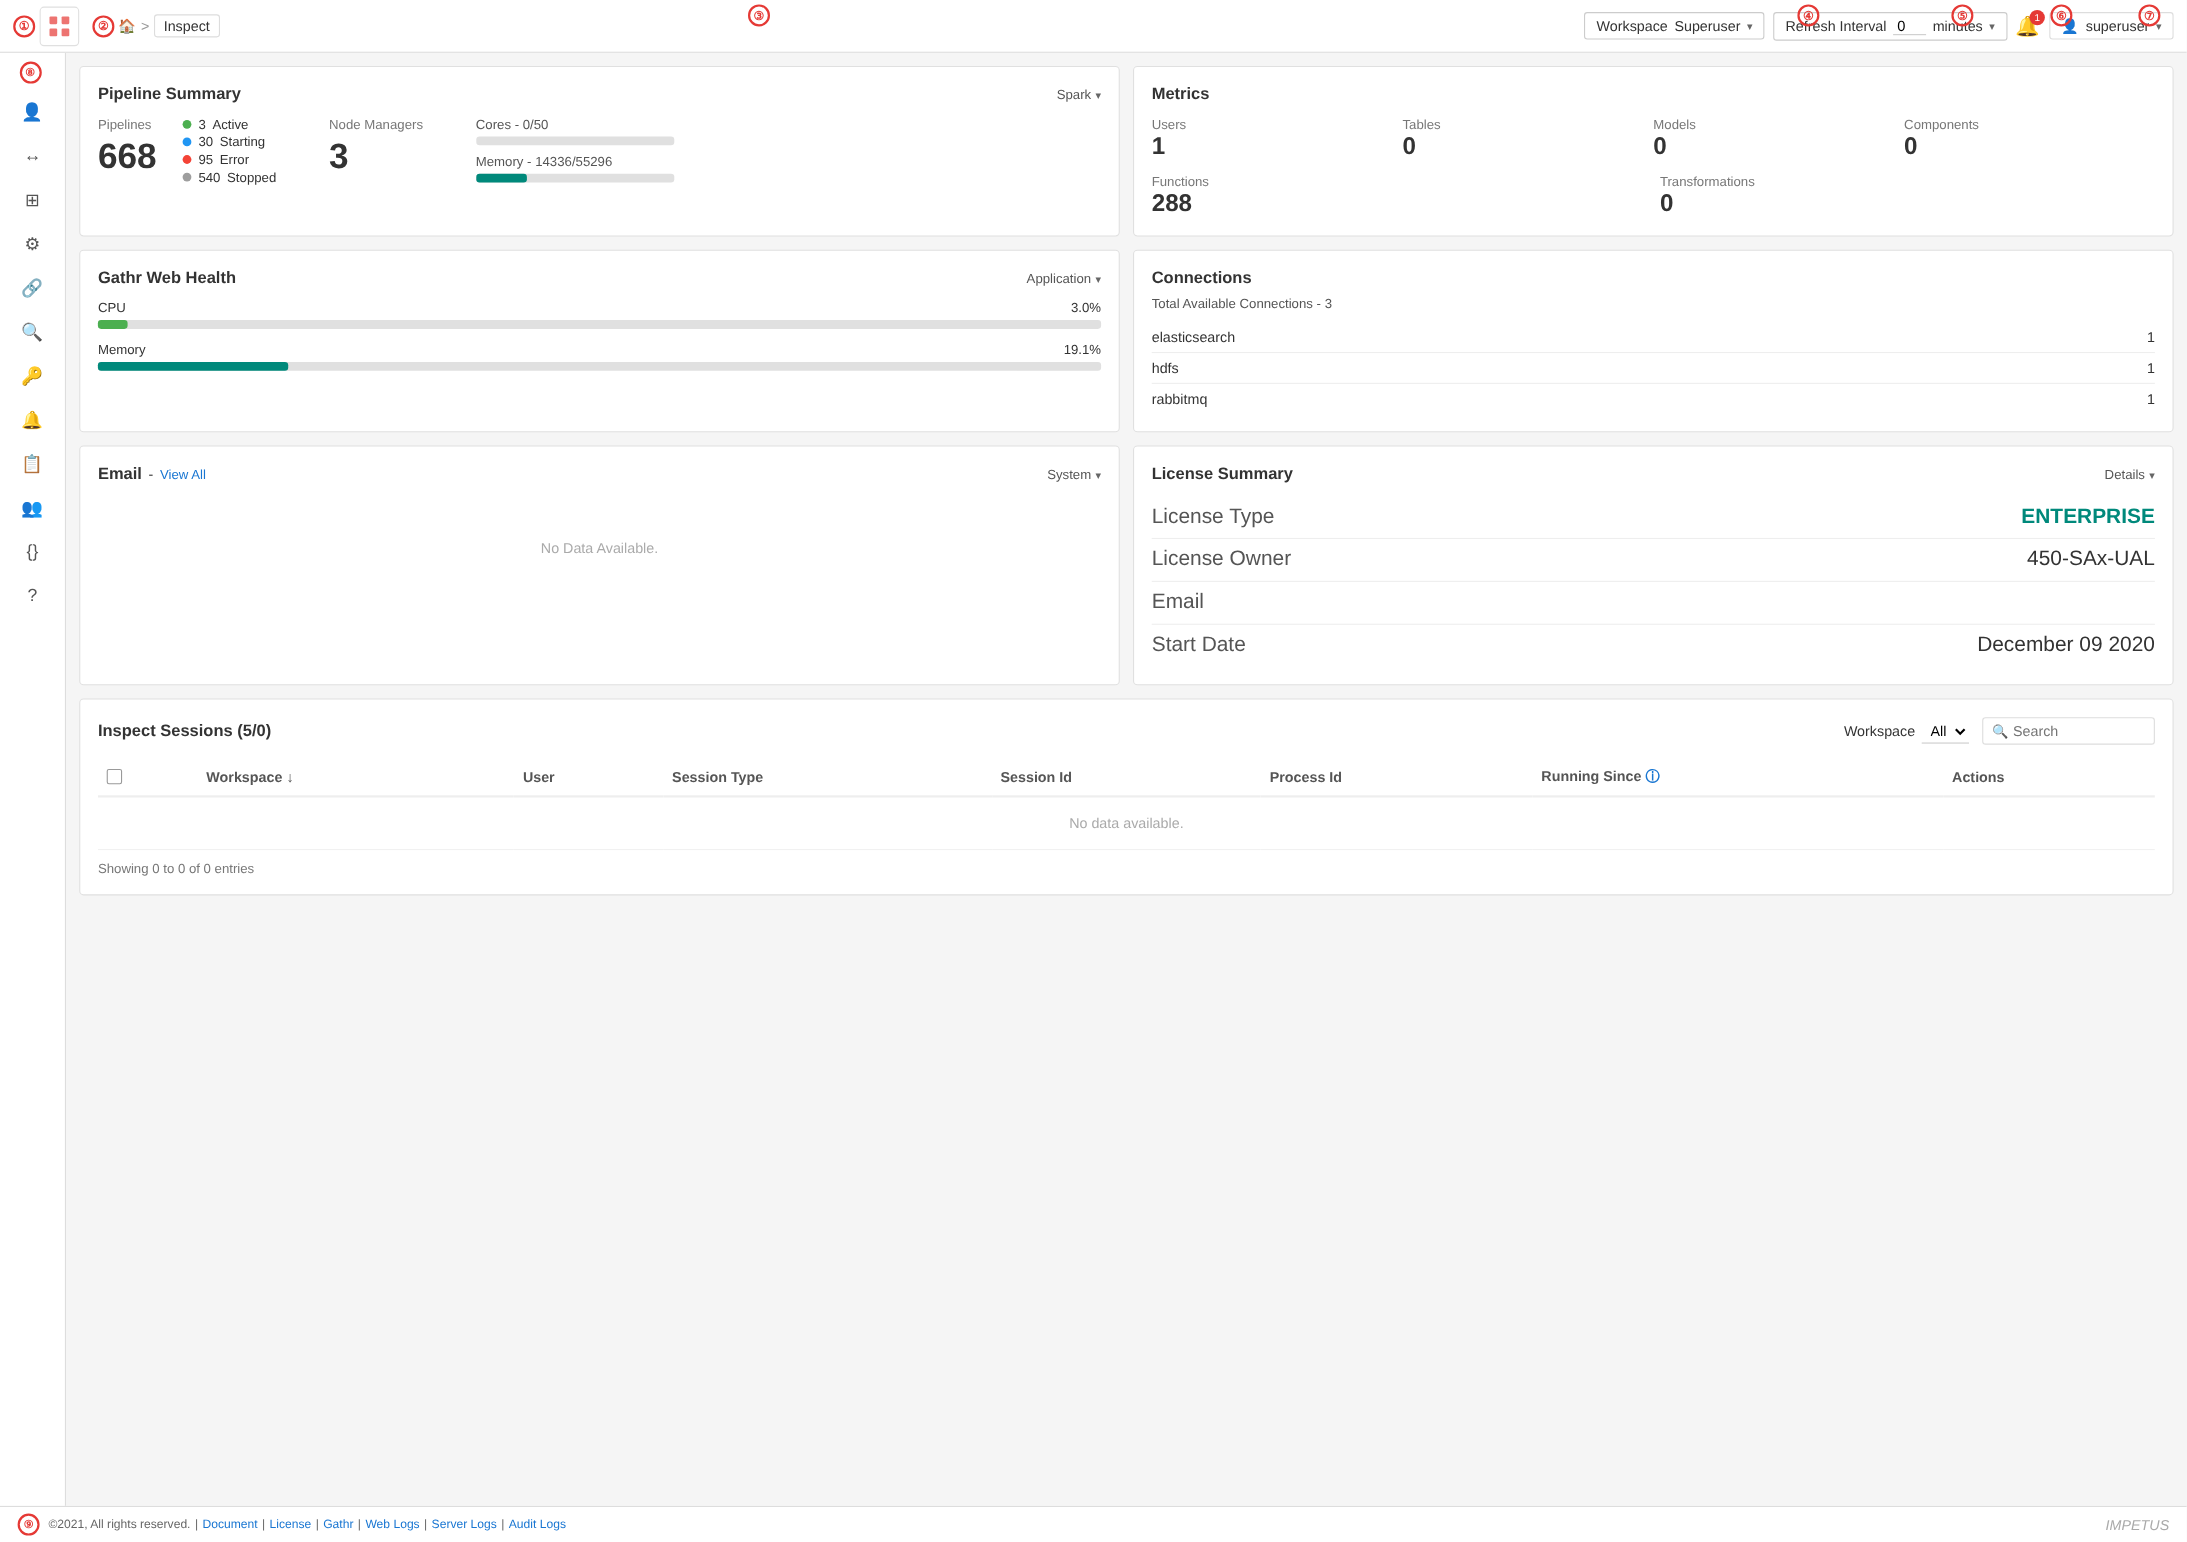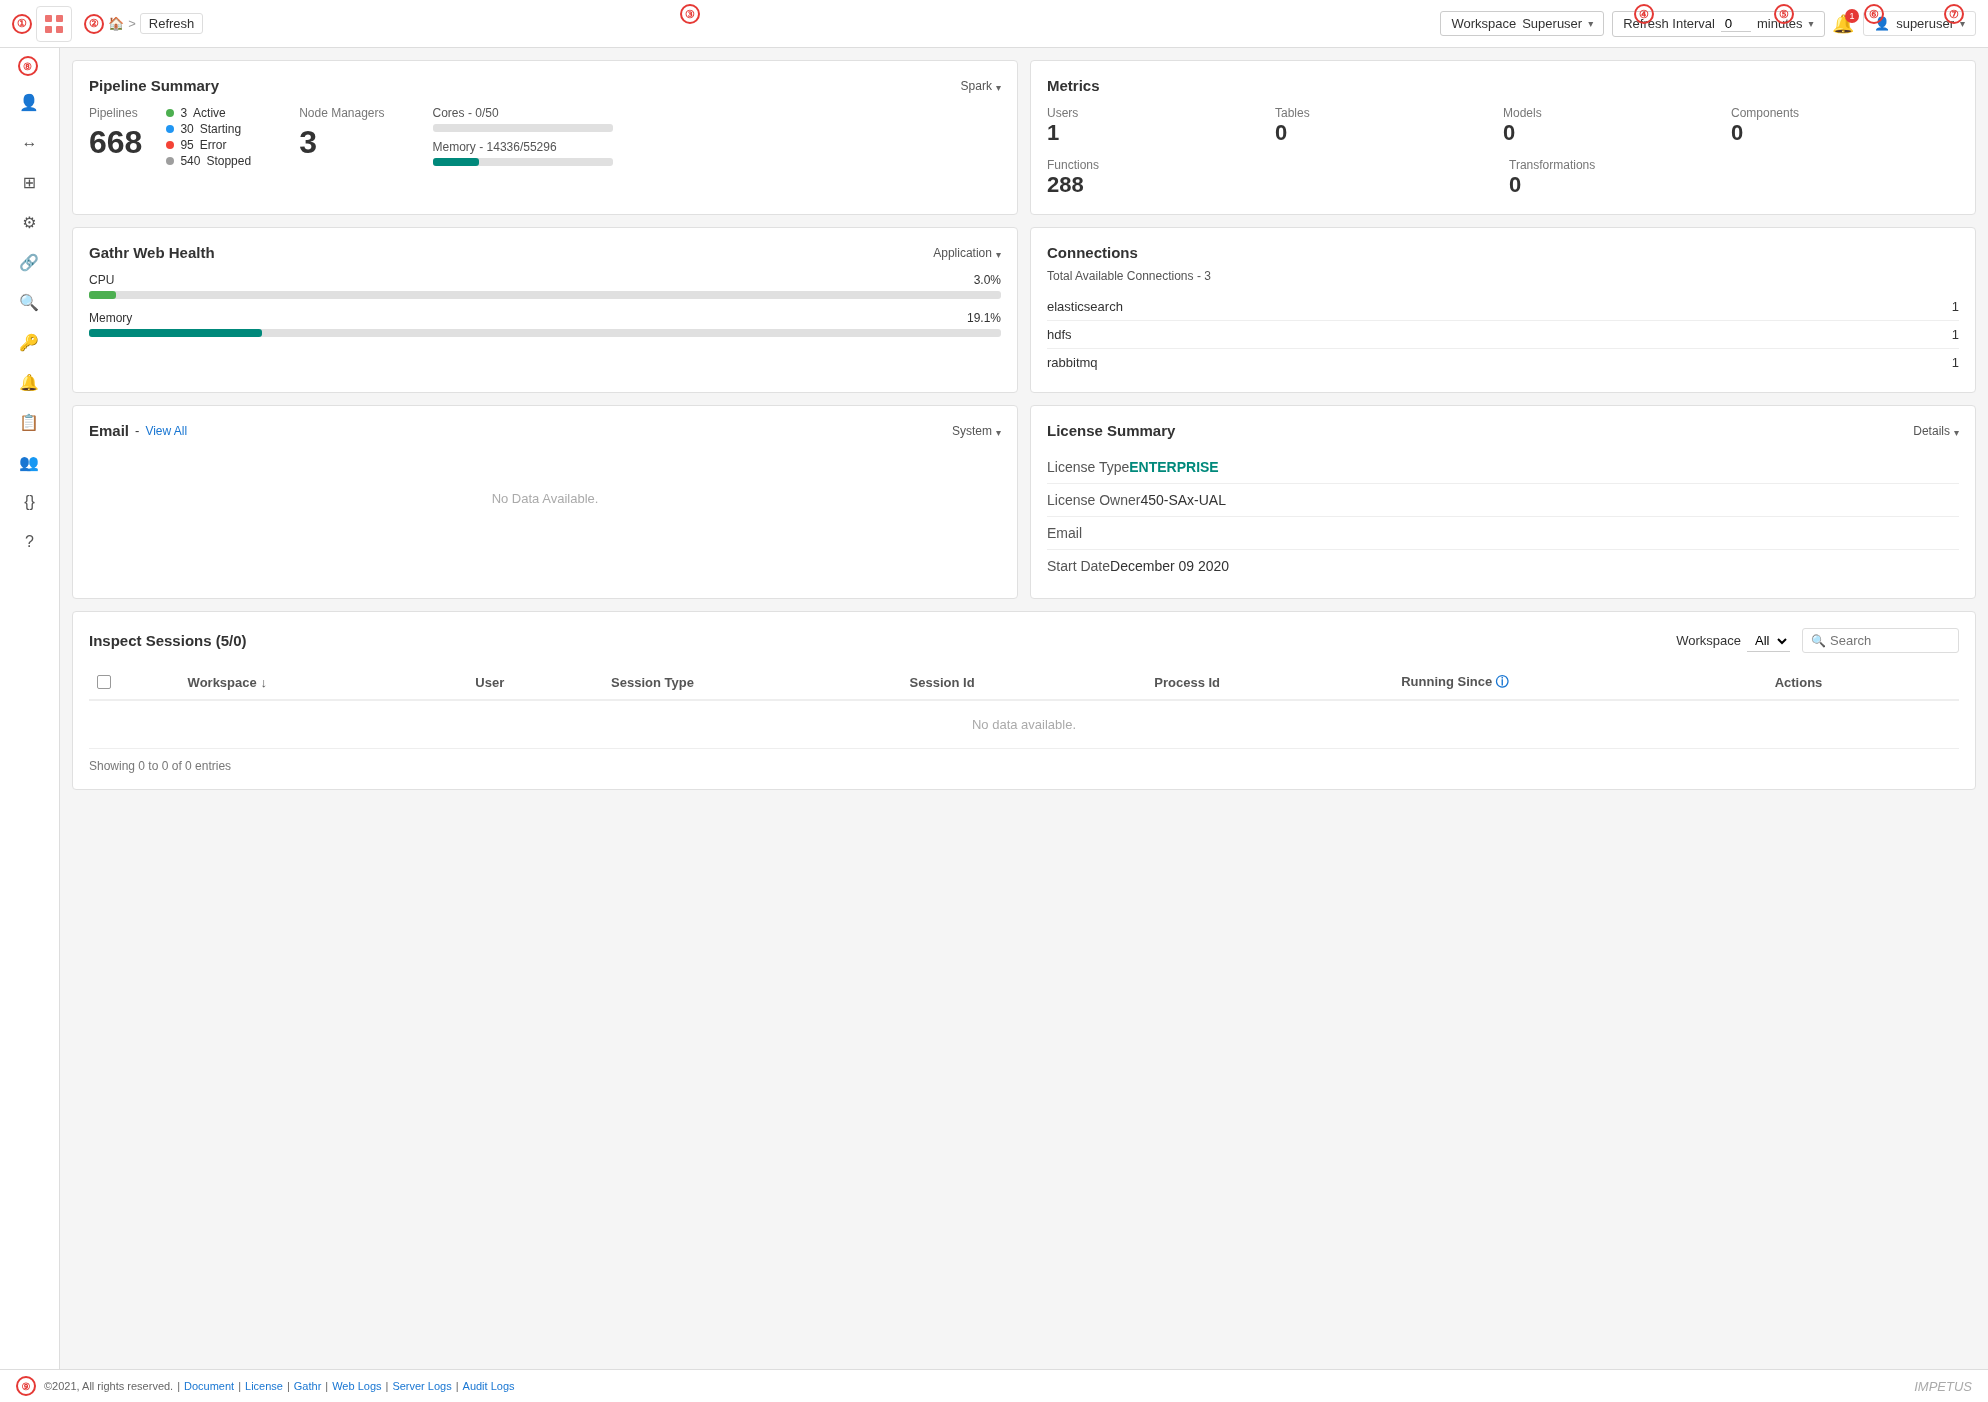--- a/index.html
+++ b/index.html
@@ -79,21 +79,21 @@
     .total-connections { font-size: 12px; color: #555; margin-bottom: 10px; }
     .conn-row { display: flex; justify-content: space-between; padding: 6px 0; border-bottom: 1px solid #eee; font-size: 13px; }
     .conn-row:last-child { border-bottom: none; }
 
     
     .alerts-title { display: flex; align-items: center; gap: 6px; }
     .view-all { color: #1976d2; font-size: 12px; text-decoration: none; }
     .no-data { text-align: center; color: #aaa; font-size: 13px; padding: 40px 0; }
 
     
-    .license-row { display: flex; padding: 8px 0; border-bottom: 1px solid #eee; font-size: 14px; }
+    .license-row { display: flex; justify-content: space-between; padding: 8px 0; border-bottom: 1px solid #eee; font-size: 19px; }
     .license-row:last-child { border-bottom: none; }
     .license-key { color: #555; }
     .license-val { color: #333; }
 
     
     .inspect-section { background: #fff; border: 1px solid #e0e0e0; border-radius: 4px; padding: 16px; margin-top: 12px; }
     .inspect-header { display: flex; align-items: center; justify-content: space-between; margin-bottom: 12px; }
     .inspect-title { font-size: 15px; font-weight: 600; }
     .inspect-controls { display: flex; align-items: center; gap: 12px; }
     .workspace-filter { display: flex; align-items: center; gap: 6px; font-size: 13px; }
@@ -127,21 +127,21 @@
         <rect x="1" y="1" width="7" height="7" rx="1" fill="#e53935" opacity="0.7"></rect>
         <rect x="12" y="1" width="7" height="7" rx="1" fill="#e53935" opacity="0.7"></rect>
         <rect x="1" y="12" width="7" height="7" rx="1" fill="#e53935" opacity="0.7"></rect>
         <rect x="12" y="12" width="7" height="7" rx="1" fill="#e53935" opacity="0.7"></rect>
       </svg>
     </div>
     <span class="circled-num">②</span>
     <div class="breadcrumb">
       <span class="breadcrumb-home">🏠</span>
       <span class="breadcrumb-sep">&gt;</span>
-      <span class="breadcrumb-current">Refresh</span>
+      <span class="breadcrumb-current">Inspect</span>
     </div>
 
     <span class="circled-num" style="position:absolute;left:680px;top:4px;">③</span>
     <span class="circled-num" style="position:absolute;right:330px;top:4px;">④</span>
     <span class="circled-num" style="position:absolute;right:190px;top:4px;">⑤</span>
     <span class="circled-num" style="position:absolute;right:100px;top:4px;">⑥</span>
     <span class="circled-num" style="position:absolute;right:20px;top:4px;">⑦</span>
 
     <div class="top-bar-right">
       <div class="workspace-selector">

